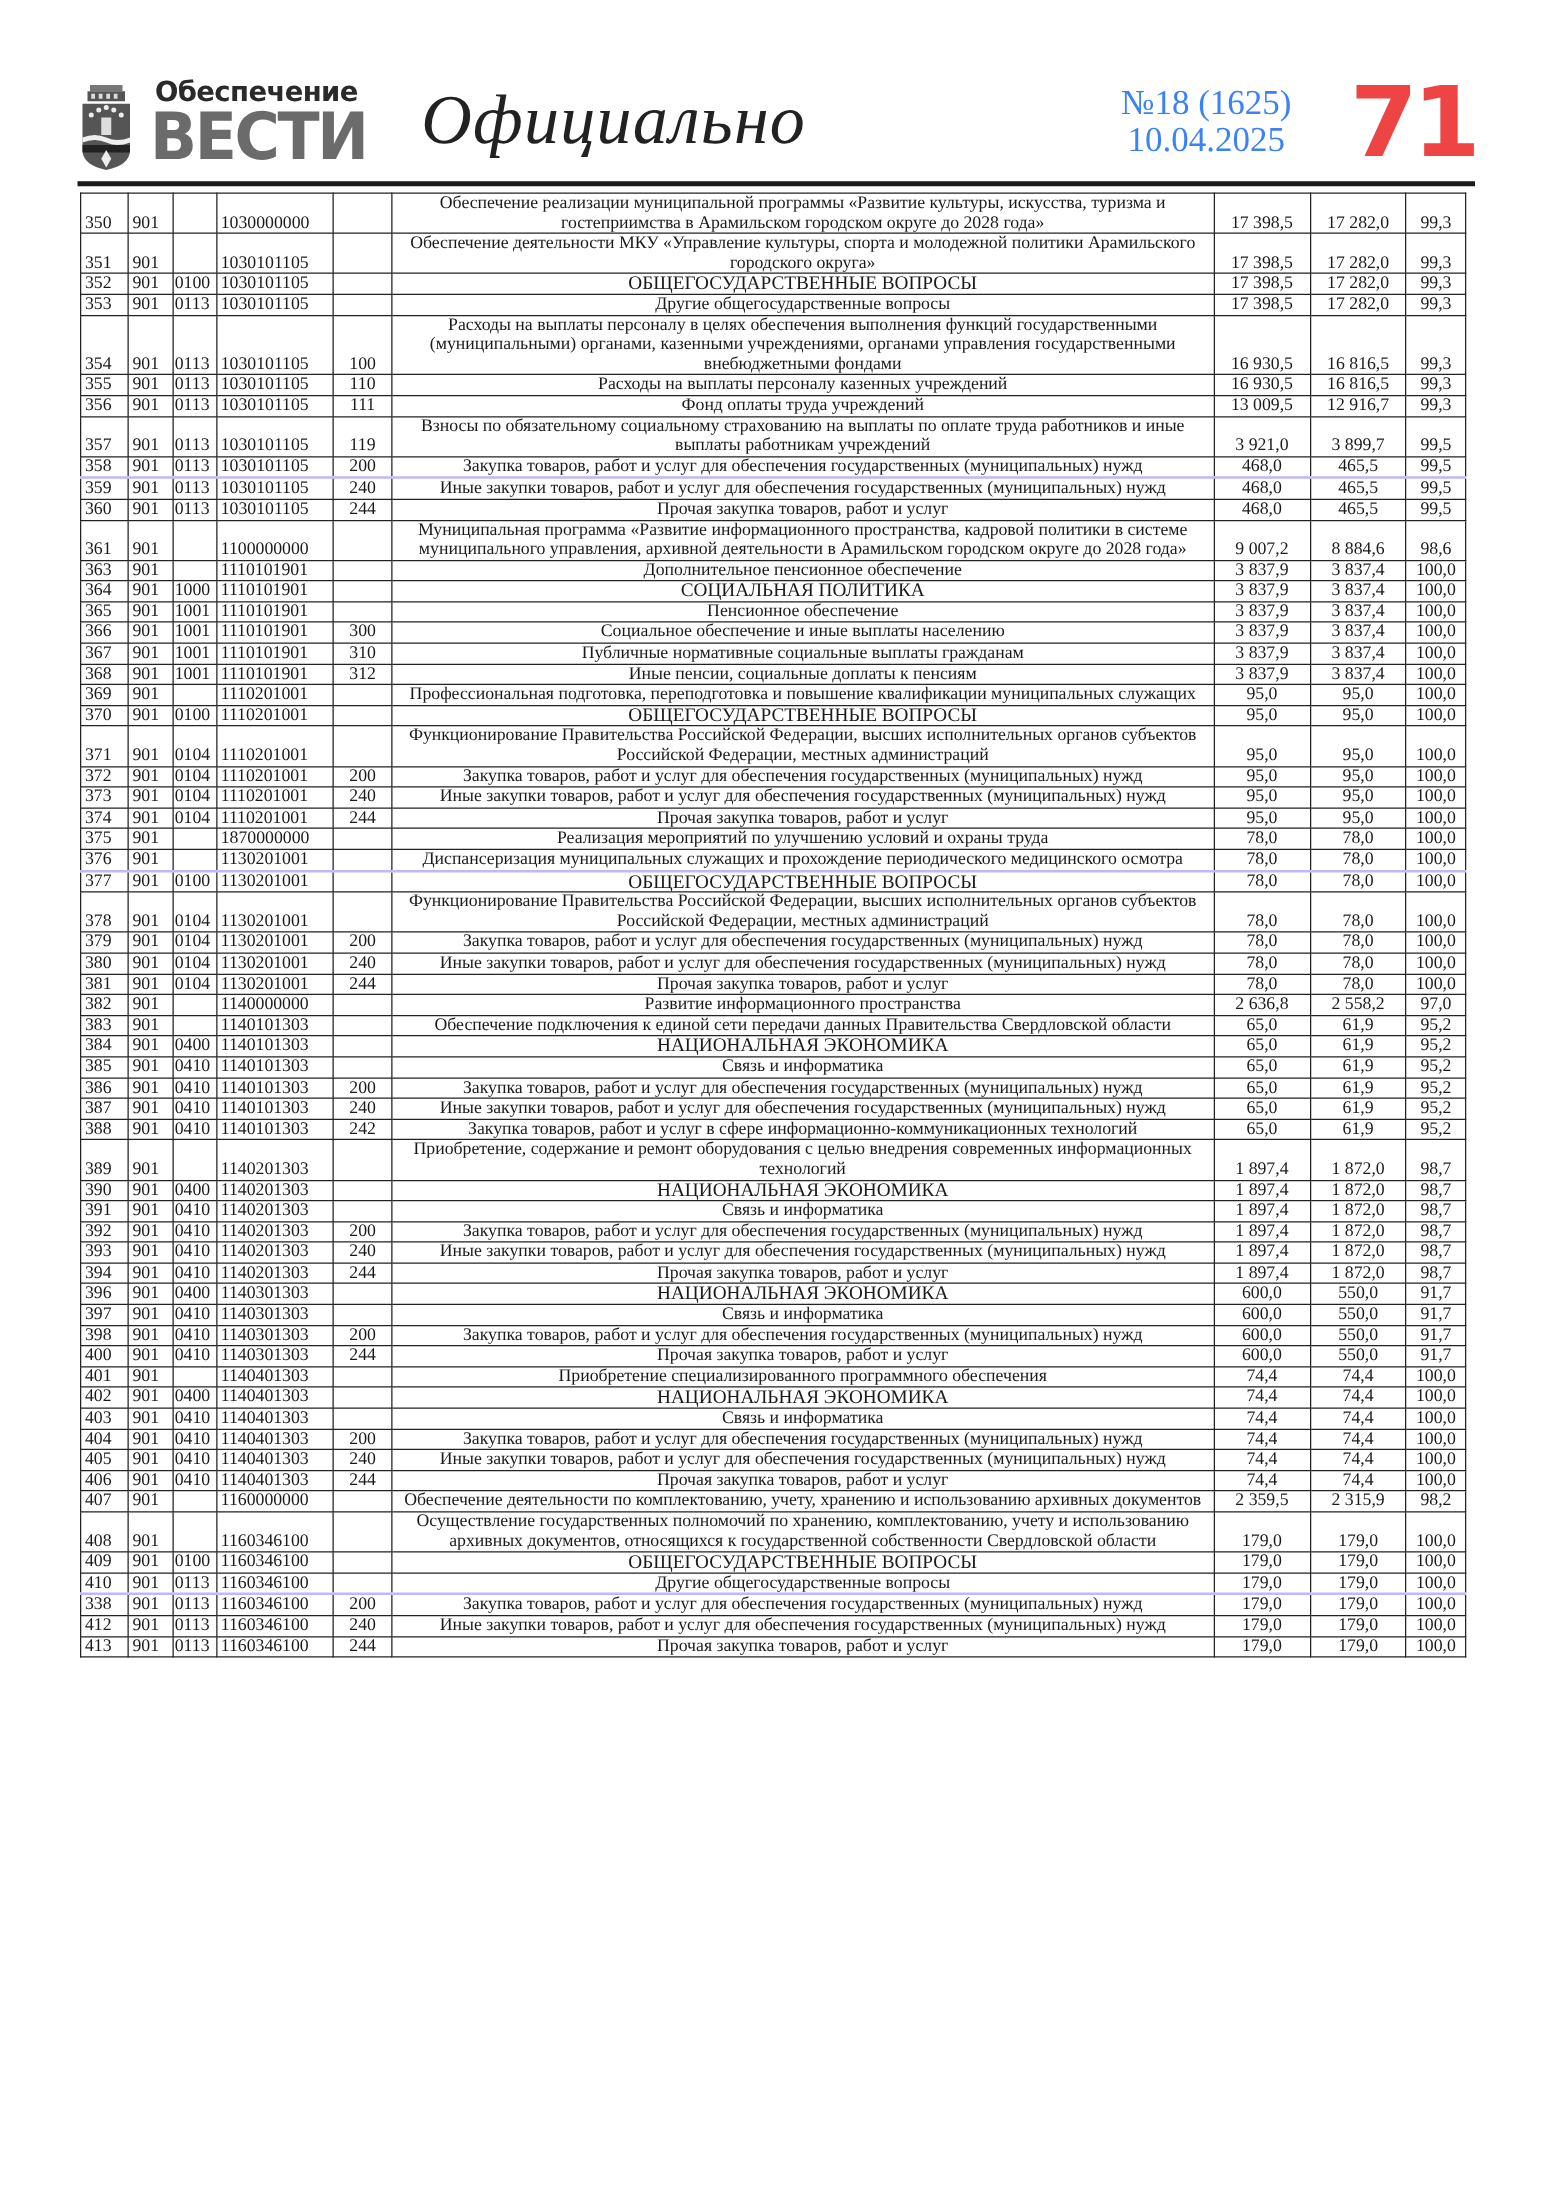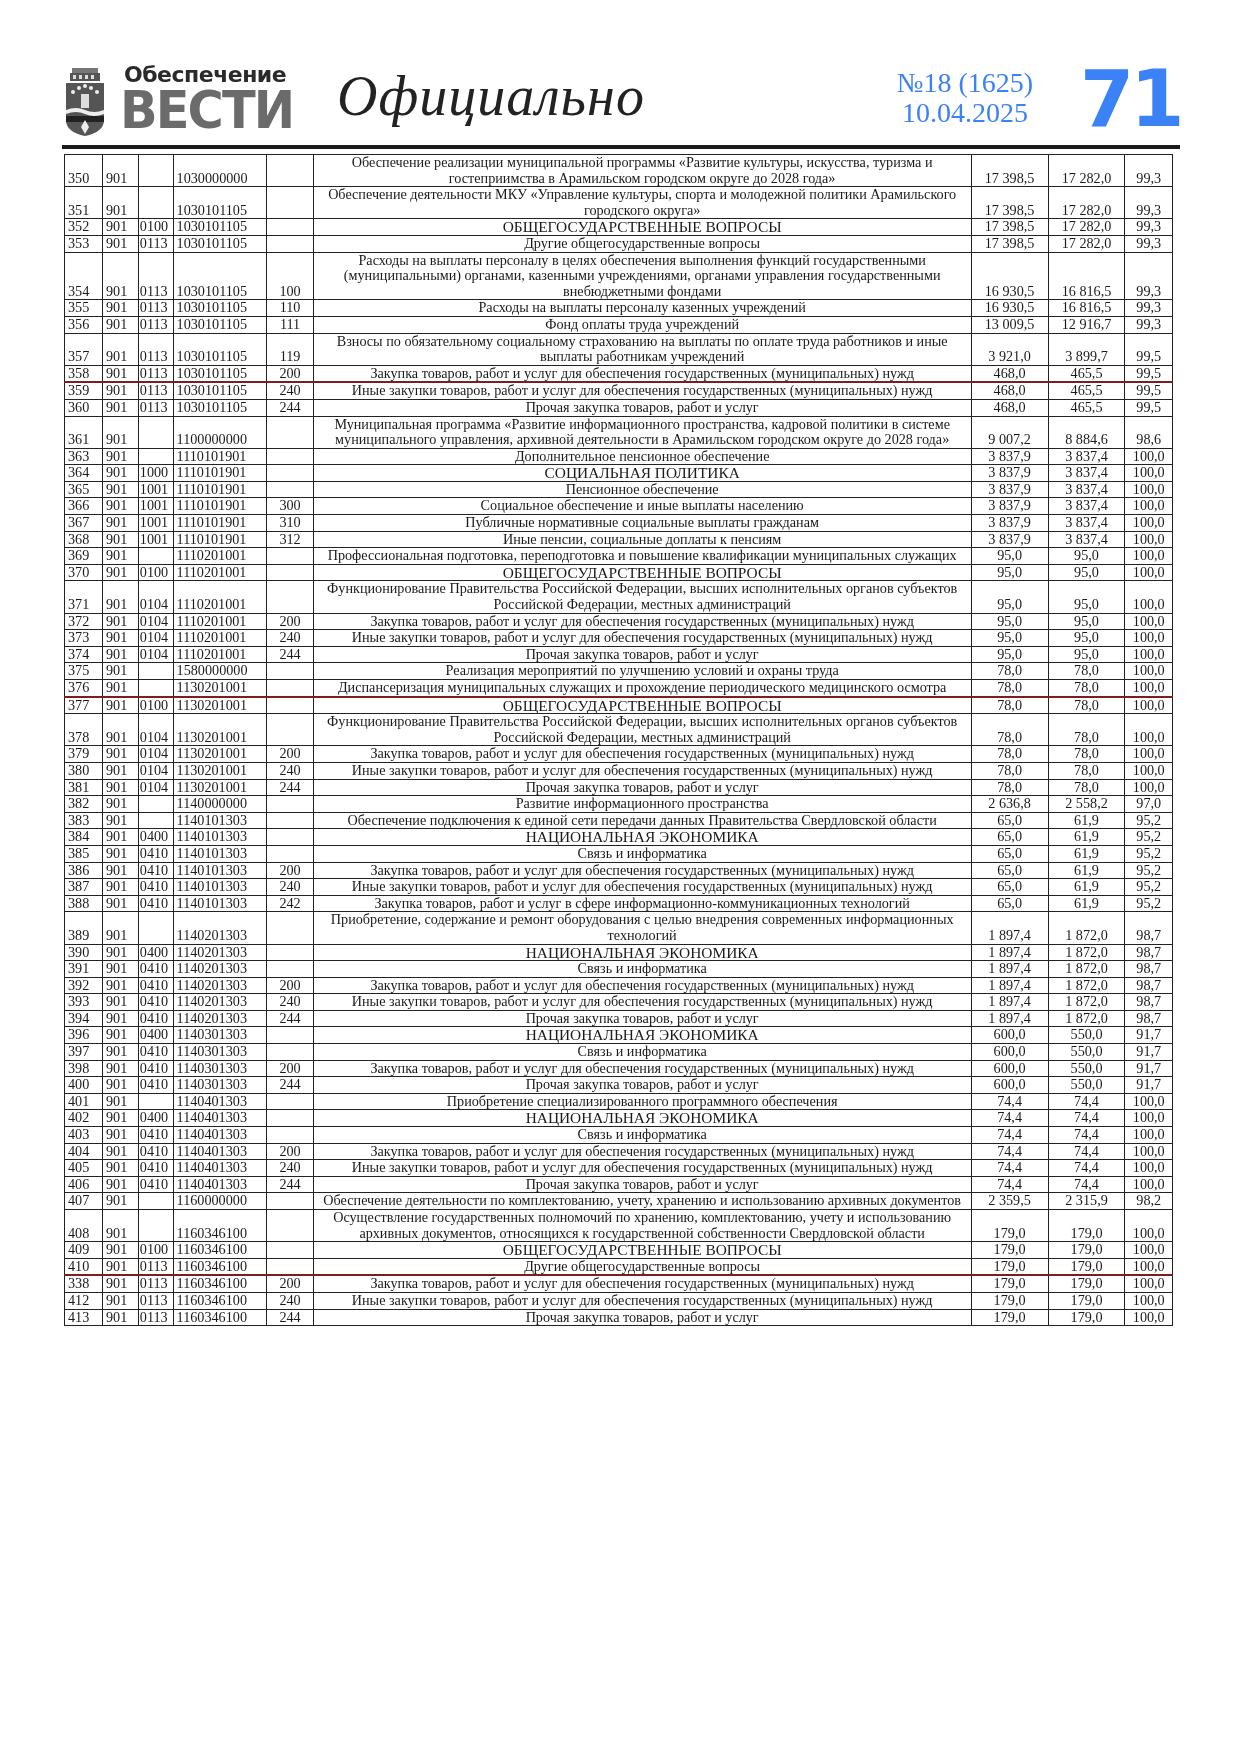--- a/index.html
+++ b/index.html
@@ -4,35 +4,35 @@
 <style>
   html, body { margin: 0; padding: 0; background: #ffffff; }
   body { width: 1241px; height: 1754px; position: relative; overflow: hidden; color: #1a1a1a; }
   .masthead { position: absolute; left: 62px; top: 60px; width: 1120px; height: 80px; }
   .logo { position: absolute; left: 0; top: 2px; width: 215px; height: 76px; }
   .crest { position: absolute; left: 2px; top: 4px; width: 42px; height: 70px; }
   .logo-top { position: absolute; left: 62px; top: 0px; font-family: "DejaVu Sans", sans-serif; font-size: 22px; font-weight: bold; color: #2a2a2a; letter-spacing: -0.5px; }
   .logo-main { position: absolute; left: 58px; top: 22px; font-family: "DejaVu Sans", sans-serif; font-size: 52px; font-weight: bold; color: #6b6b6b; letter-spacing: -2px; line-height: 52px; transform: scaleX(0.95); transform-origin: left; }
   .section-title { position: absolute; left: 275px; top: 4px; font-family: "Liberation Serif", serif; font-style: italic; font-size: 56px; color: #222; letter-spacing: 1px; }
   .issue { position: absolute; left: 798px; top: 8px; width: 210px; text-align: center; font-family: "Liberation Serif", serif; font-size: 28px; line-height: 30px; color: #3b82f6; }
-  .page-num { position: absolute; left: 1018px; top: -6px; font-family: "DejaVu Sans", sans-serif; font-weight: bold; font-size: 78px; color: #3b82f6; letter-spacing: -4px; }
+  .page-num { position: absolute; left: 1018px; top: -6px; font-family: "DejaVu Sans", sans-serif; font-weight: bold; font-size: 78px; color: #ef4444; letter-spacing: -4px; }
   .rule { position: absolute; left: 62px; top: 145px; width: 1118px; height: 4px; background: #1a1a1a; }
   table.budget { position: absolute; left: 64px; top: 154px; width: 1109px; border-collapse: collapse; table-layout: fixed; font-family: "Liberation Serif", serif; font-size: 14.2px; color: #1a1a1a; }
   table.budget td { border: 1px solid #222; padding: 0 3px; line-height: 15.6px; vertical-align: bottom; white-space: nowrap; overflow: hidden; }
   td.c-n { width: 29px; }
   td.c-adm { width: 27px; }
   td.c-sec { width: 30px; padding: 0 1px !important; }
   td.c-csr { width: 82px; }
   td.c-vr { width: 37px; text-align: center; }
   td.c-name { width: 619px; text-align: center; white-space: normal !important; padding: 0 2px !important; }
   td.c-plan { width: 66px; text-align: center; }
   td.c-fact { width: 66px; text-align: center; }
   td.c-pct { width: 38px; text-align: center; }
   td.upper { font-size: 15.4px; }
-  tr.thick-top td { border-top: 2px solid #7f1d1d; }
+  tr.thick-top td { border-top: 2px solid #c4b5fd; }
 </style>
 </head>
 <body>
 
 <div class="masthead">
   <div class="logo">
     <svg class="crest" viewBox="0 0 42 70">
       <rect x="8" y="2" width="26" height="5" fill="#777"></rect>
       <rect x="6" y="7" width="30" height="8" fill="#555"></rect>
       <rect x="9" y="9" width="3" height="4" fill="#ddd"></rect>
@@ -325,21 +325,21 @@
         <td class="c-vr">244</td>
         <td class="c-name">Прочая закупка товаров, работ и услуг</td>
         <td class="c-plan">95,0</td>
         <td class="c-fact">95,0</td>
         <td class="c-pct">100,0</td>
       </tr>
       <tr>
         <td class="c-n">375</td>
         <td class="c-adm">901</td>
         <td class="c-sec"></td>
-        <td class="c-csr">1580000000</td>
+        <td class="c-csr">1870000000</td>
         <td class="c-vr"></td>
         <td class="c-name">Реализация мероприятий по улучшению условий и охраны труда</td>
         <td class="c-plan">78,0</td>
         <td class="c-fact">78,0</td>
         <td class="c-pct">100,0</td>
       </tr>
       <tr>
         <td class="c-n">376</td>
         <td class="c-adm">901</td>
         <td class="c-sec"></td>

